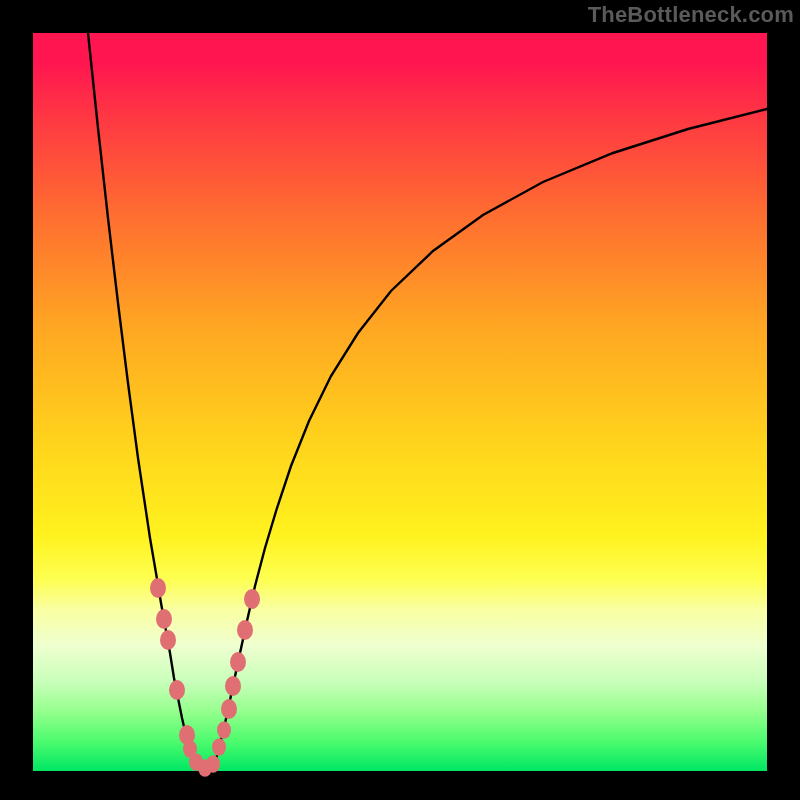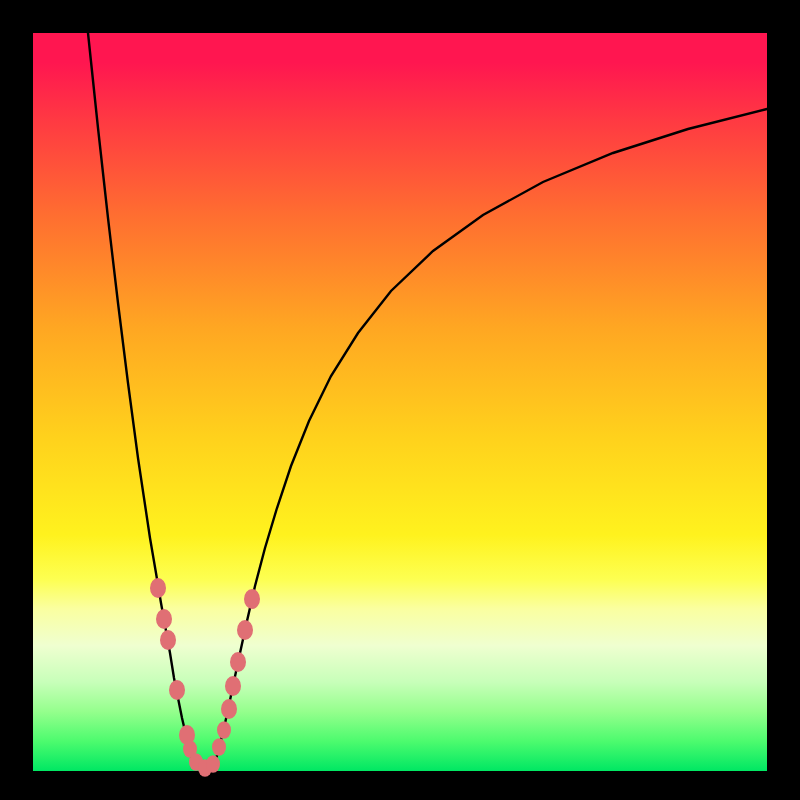--- a/index.html
+++ b/index.html
@@ -55,20 +55,21 @@
     top: 0;
   }
 </style>
 </head>
 <body>
 
 <div class="frame">
 
   <div class="plot-area" style="left:33px;top:33px;width:734px;height:738px;"></div>
 
+  <div class="watermark">TheBottleneck.com</div>
 
   <svg class="curve" width="800" height="800" viewBox="0 0 800 800">
     <g>
       <path fill="none" stroke-width="2.4" stroke-linecap="round" id="curve-path" d="M88.0 33.0 L98.0 128.0 L108.0 218.0 L118.0 303.0 L128.0 383.0 L138.0 458.0 L144.0 498.0 L150.0 538.0 L156.0 573.0 L161.0 603.0 L165.5 628.0 L170.0 653.0 L174.0 678.0 L178.0 698.0 L182.0 718.0 L185.5 733.0 L189.0 748.0 L193.0 763.0 L193.0 763.0 L197.0 767.0 L201.0 769.0 L205.0 770.0 L209.0 769.0 L212.0 767.0 L215.0 763.0 L215.0 763.0 L219.0 748.0 L224.0 728.0 L229.0 705.0 L234.0 681.0 L240.0 653.0 L247.0 621.0 L255.0 586.0 L265.0 548.0 L277.0 508.0 L291.0 466.0 L309.0 421.0 L331.0 376.0 L358.0 333.0 L391.0 291.0 L433.0 251.0 L483.0 215.0 L543.0 182.0 L613.0 153.0 L688.0 129.0 L767.0 109.0 " stroke="#000000"></path>
     </g>
     <g id="markers">
         <ellipse cx="158.0" cy="588.0" rx="8" ry="10" fill="#e06f74" stroke="#d85d62" stroke-width="0"></ellipse>
         <ellipse cx="164.0" cy="619.0" rx="8" ry="10" fill="#e06f74" stroke="#d85d62" stroke-width="0"></ellipse>
         <ellipse cx="168.0" cy="640.0" rx="8" ry="10" fill="#e06f74" stroke="#d85d62" stroke-width="0"></ellipse>
         <ellipse cx="177.0" cy="690.0" rx="8" ry="10" fill="#e06f74" stroke="#d85d62" stroke-width="0"></ellipse>

